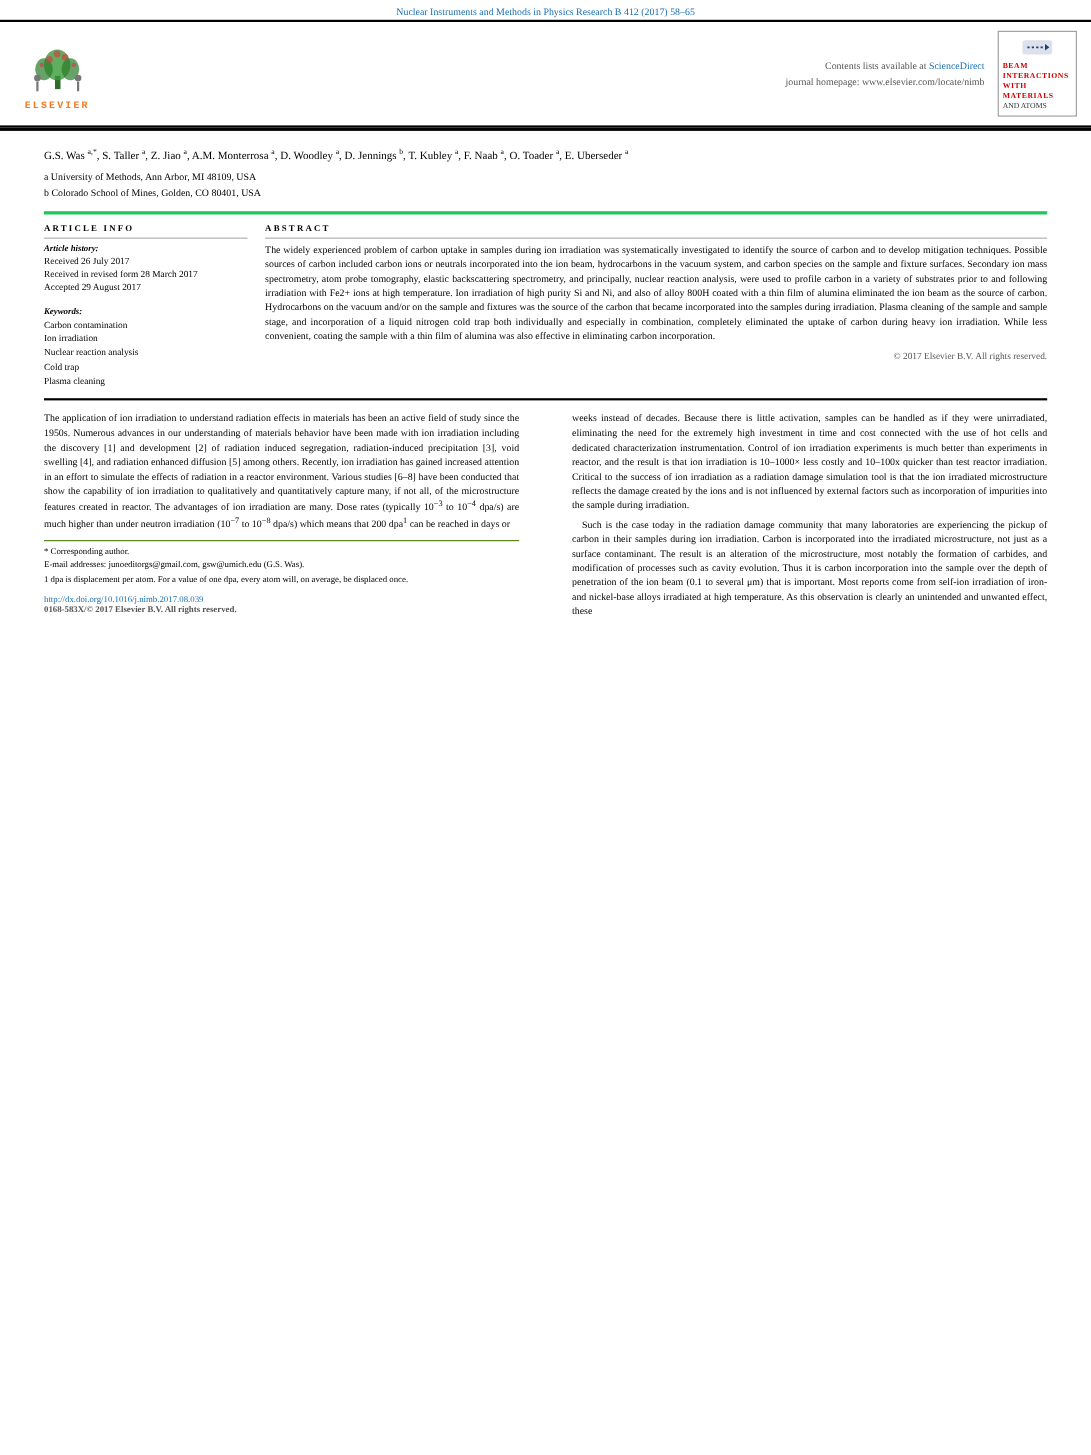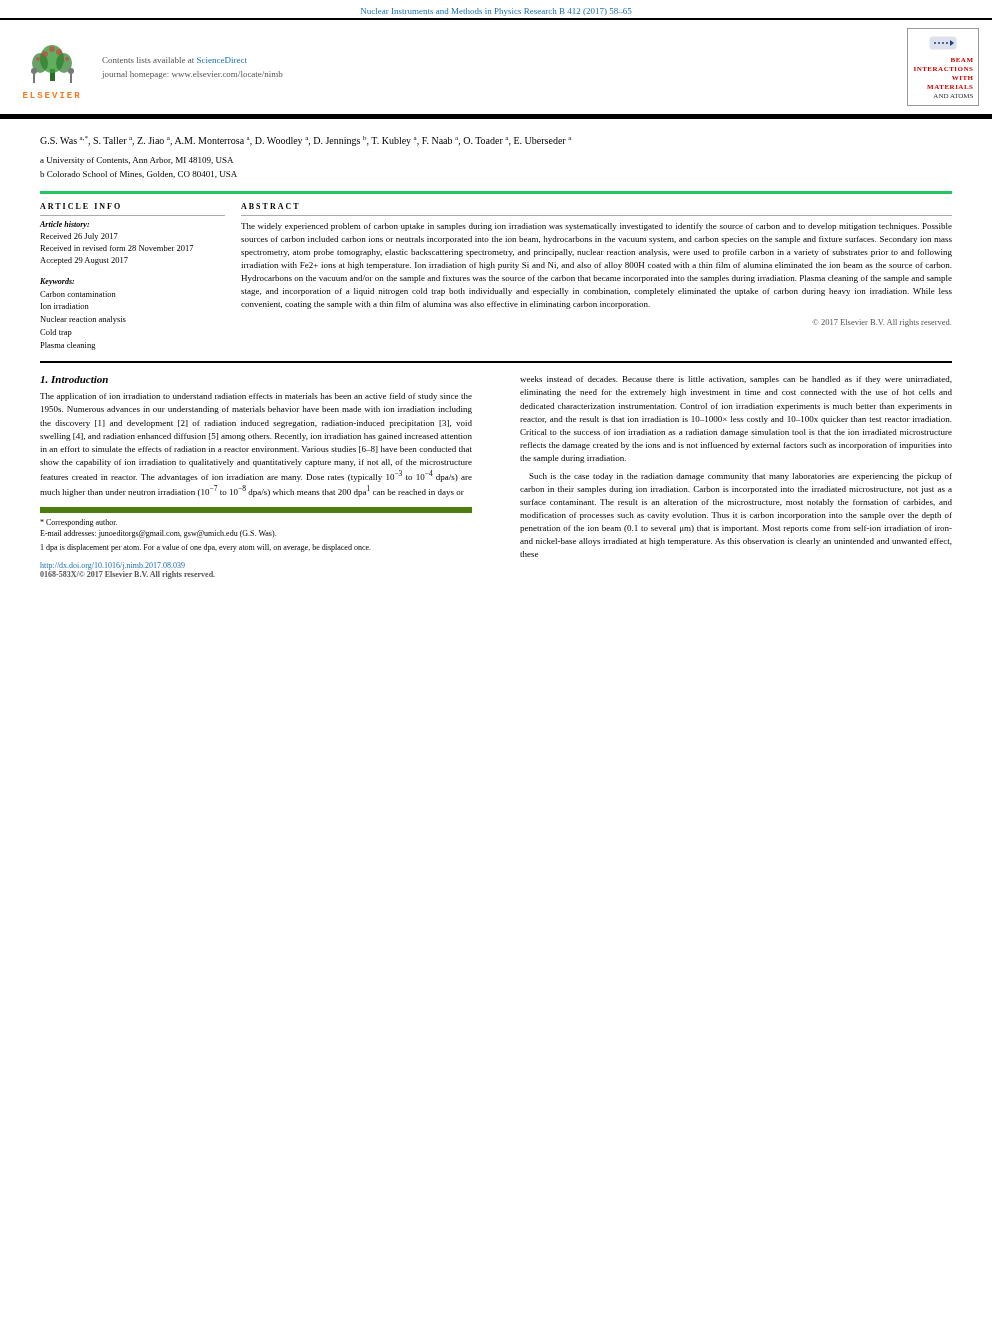--- a/index.html
+++ b/index.html
@@ -52,21 +52,21 @@
       font-weight: bold;
       color: #f47920;
       letter-spacing: 2px;
       margin-top: 2px;
       font-family: Liberation Mono, monospace;
     }
     .journal-header-center {
       flex: 1;
       display: flex;
       flex-direction: column;
-      align-items: flex-start;
+      align-items: flex-end;
       justify-content: center;
       gap: 4px;
     }
     .sciencedirect-link {
       font-size: 9px;
       color: #555;
     }
     .sciencedirect-link a {
       color: #1a6fb3;
       text-decoration: none;
@@ -87,21 +87,21 @@
       flex-direction: column;
       align-items: center;
       justify-content: center;
       min-width: 75px;
     }
     .beam-interactions-box {
       border: 1px solid #999;
       width: 72px;
       padding: 4px;
       font-size: 7px;
-      text-align: right;
+      text-align: left;
       line-height: 1.3;
     }
     .beam-interactions-box .bi-title {
       font-size: 7px;
       font-weight: bold;
       color: #c00;
       text-transform: uppercase;
       letter-spacing: 0.5px;
     }
     .beam-interactions-box .bi-subtitle {
@@ -249,21 +249,21 @@
       text-align: justify;
     }
     .body-text p {
       margin-bottom: 5px;
       text-indent: 1em;
     }
     .body-text p:first-child { text-indent: 0; }
 
     
     .footnotes-area {
-      border-top: 6px solid #4d7c0f;
+      border-top: 1px solid #4d7c0f;
       margin-top: 8px;
       padding-top: 4px;
     }
     .footnote-text {
       font-size: 8px;
       line-height: 1.4;
       color: #000;
     }
     .doi-footer {
       margin-top: 8px;
@@ -350,31 +350,31 @@
 
   <hr class="thick-divider">
 
   <div class="article-content">
 
 
     <div class="authors-line">
       G.S. Was <span class="author-sup">a,*</span>, S. Taller <span class="author-sup">a</span>, Z. Jiao <span class="author-sup">a</span>, A.M. Monterrosa <span class="author-sup">a</span>, D. Woodley <span class="author-sup">a</span>, D. Jennings <span class="author-sup">b</span>, T. Kubley <span class="author-sup">a</span>, F. Naab <span class="author-sup">a</span>, O. Toader <span class="author-sup">a</span>, E. Uberseder <span class="author-sup">a</span>
     </div>
 
-    <div class="affil">a University of Contents, Ann Arbor, MI 48109, USA</div>
+    <div class="affil">a University of Methods, Ann Arbor, MI 48109, USA</div>
     <div class="affil">b Colorado School of Mines, Golden, CO 80401, USA</div>
 
     <div class="article-two-col">
 
       <div class="article-info-col">
         <div class="section-label">ARTICLE INFO</div>
         <hr class="thin-divider">
         <div class="info-label">Article history:</div>
         <div class="info-text">Received 26 July 2017</div>
-        <div class="info-text">Received in revised form 28 November 2017</div>
+        <div class="info-text">Received in revised form 28 March 2017</div>
         <div class="info-text">Accepted 29 August 2017</div>
         <div style="margin-top:10px;">
           <div class="info-label">Keywords:</div>
           <div class="keyword-item">Carbon contamination</div>
           <div class="keyword-item">Ion irradiation</div>
           <div class="keyword-item">Nuclear reaction analysis</div>
           <div class="keyword-item">Cold trap</div>
           <div class="keyword-item">Plasma cleaning</div>
         </div>
       </div>
@@ -384,21 +384,20 @@
         <hr class="thin-divider">
         <div class="abstract-text">The widely experienced problem of carbon uptake in samples during ion irradiation was systematically investigated to identify the source of carbon and to develop mitigation techniques. Possible sources of carbon included carbon ions or neutrals incorporated into the ion beam, hydrocarbons in the vacuum system, and carbon species on the sample and fixture surfaces. Secondary ion mass spectrometry, atom probe tomography, elastic backscattering spectrometry, and principally, nuclear reaction analysis, were used to profile carbon in a variety of substrates prior to and following irradiation with Fe2+ ions at high temperature. Ion irradiation of high purity Si and Ni, and also of alloy 800H coated with a thin film of alumina eliminated the ion beam as the source of carbon. Hydrocarbons on the vacuum and/or on the sample and fixtures was the source of the carbon that became incorporated into the samples during irradiation. Plasma cleaning of the sample and sample stage, and incorporation of a liquid nitrogen cold trap both individually and especially in combination, completely eliminated the uptake of carbon during heavy ion irradiation. While less convenient, coating the sample with a thin film of alumina was also effective in eliminating carbon incorporation.</div>
         <div class="copyright-line">© 2017 Elsevier B.V. All rights reserved.</div>
       </div>
     </div>
 
     <div class="body-section">
       <div class="body-two-col">
 
         <div class="body-left-col">
-          <div class="section-heading">1. Introduction</div>
           <div class="body-text">
             <p>The application of ion irradiation to understand radiation effects in materials has been an active field of study since the 1950s. Numerous advances in our understanding of materials behavior have been made with ion irradiation including the discovery [1] and development [2] of radiation induced segregation, radiation-induced precipitation [3], void swelling [4], and radiation enhanced diffusion [5] among others. Recently, ion irradiation has gained increased attention in an effort to simulate the effects of radiation in a reactor environment. Various studies [6–8] have been conducted that show the capability of ion irradiation to qualitatively and quantitatively capture many, if not all, of the microstructure features created in reactor. The advantages of ion irradiation are many. Dose rates (typically 10<sup>−3</sup> to 10<sup>−4</sup> dpa/s) are much higher than under neutron irradiation (10<sup>−7</sup> to 10<sup>−8</sup> dpa/s) which means that 200 dpa<sup>1</sup> can be reached in days or</p>
           </div>
 
           <div class="footnotes-area">
             <div class="footnote-text">* Corresponding author.</div>
             <div class="footnote-text">E-mail addresses: junoeditorgs@gmail.com, gsw@umich.edu (G.S. Was).</div>
             <div class="footnote-text" style="margin-top:3px;">1 dpa is displacement per atom. For a value of one dpa, every atom will, on average, be displaced once.</div>
           </div>
           <div class="doi-footer">

